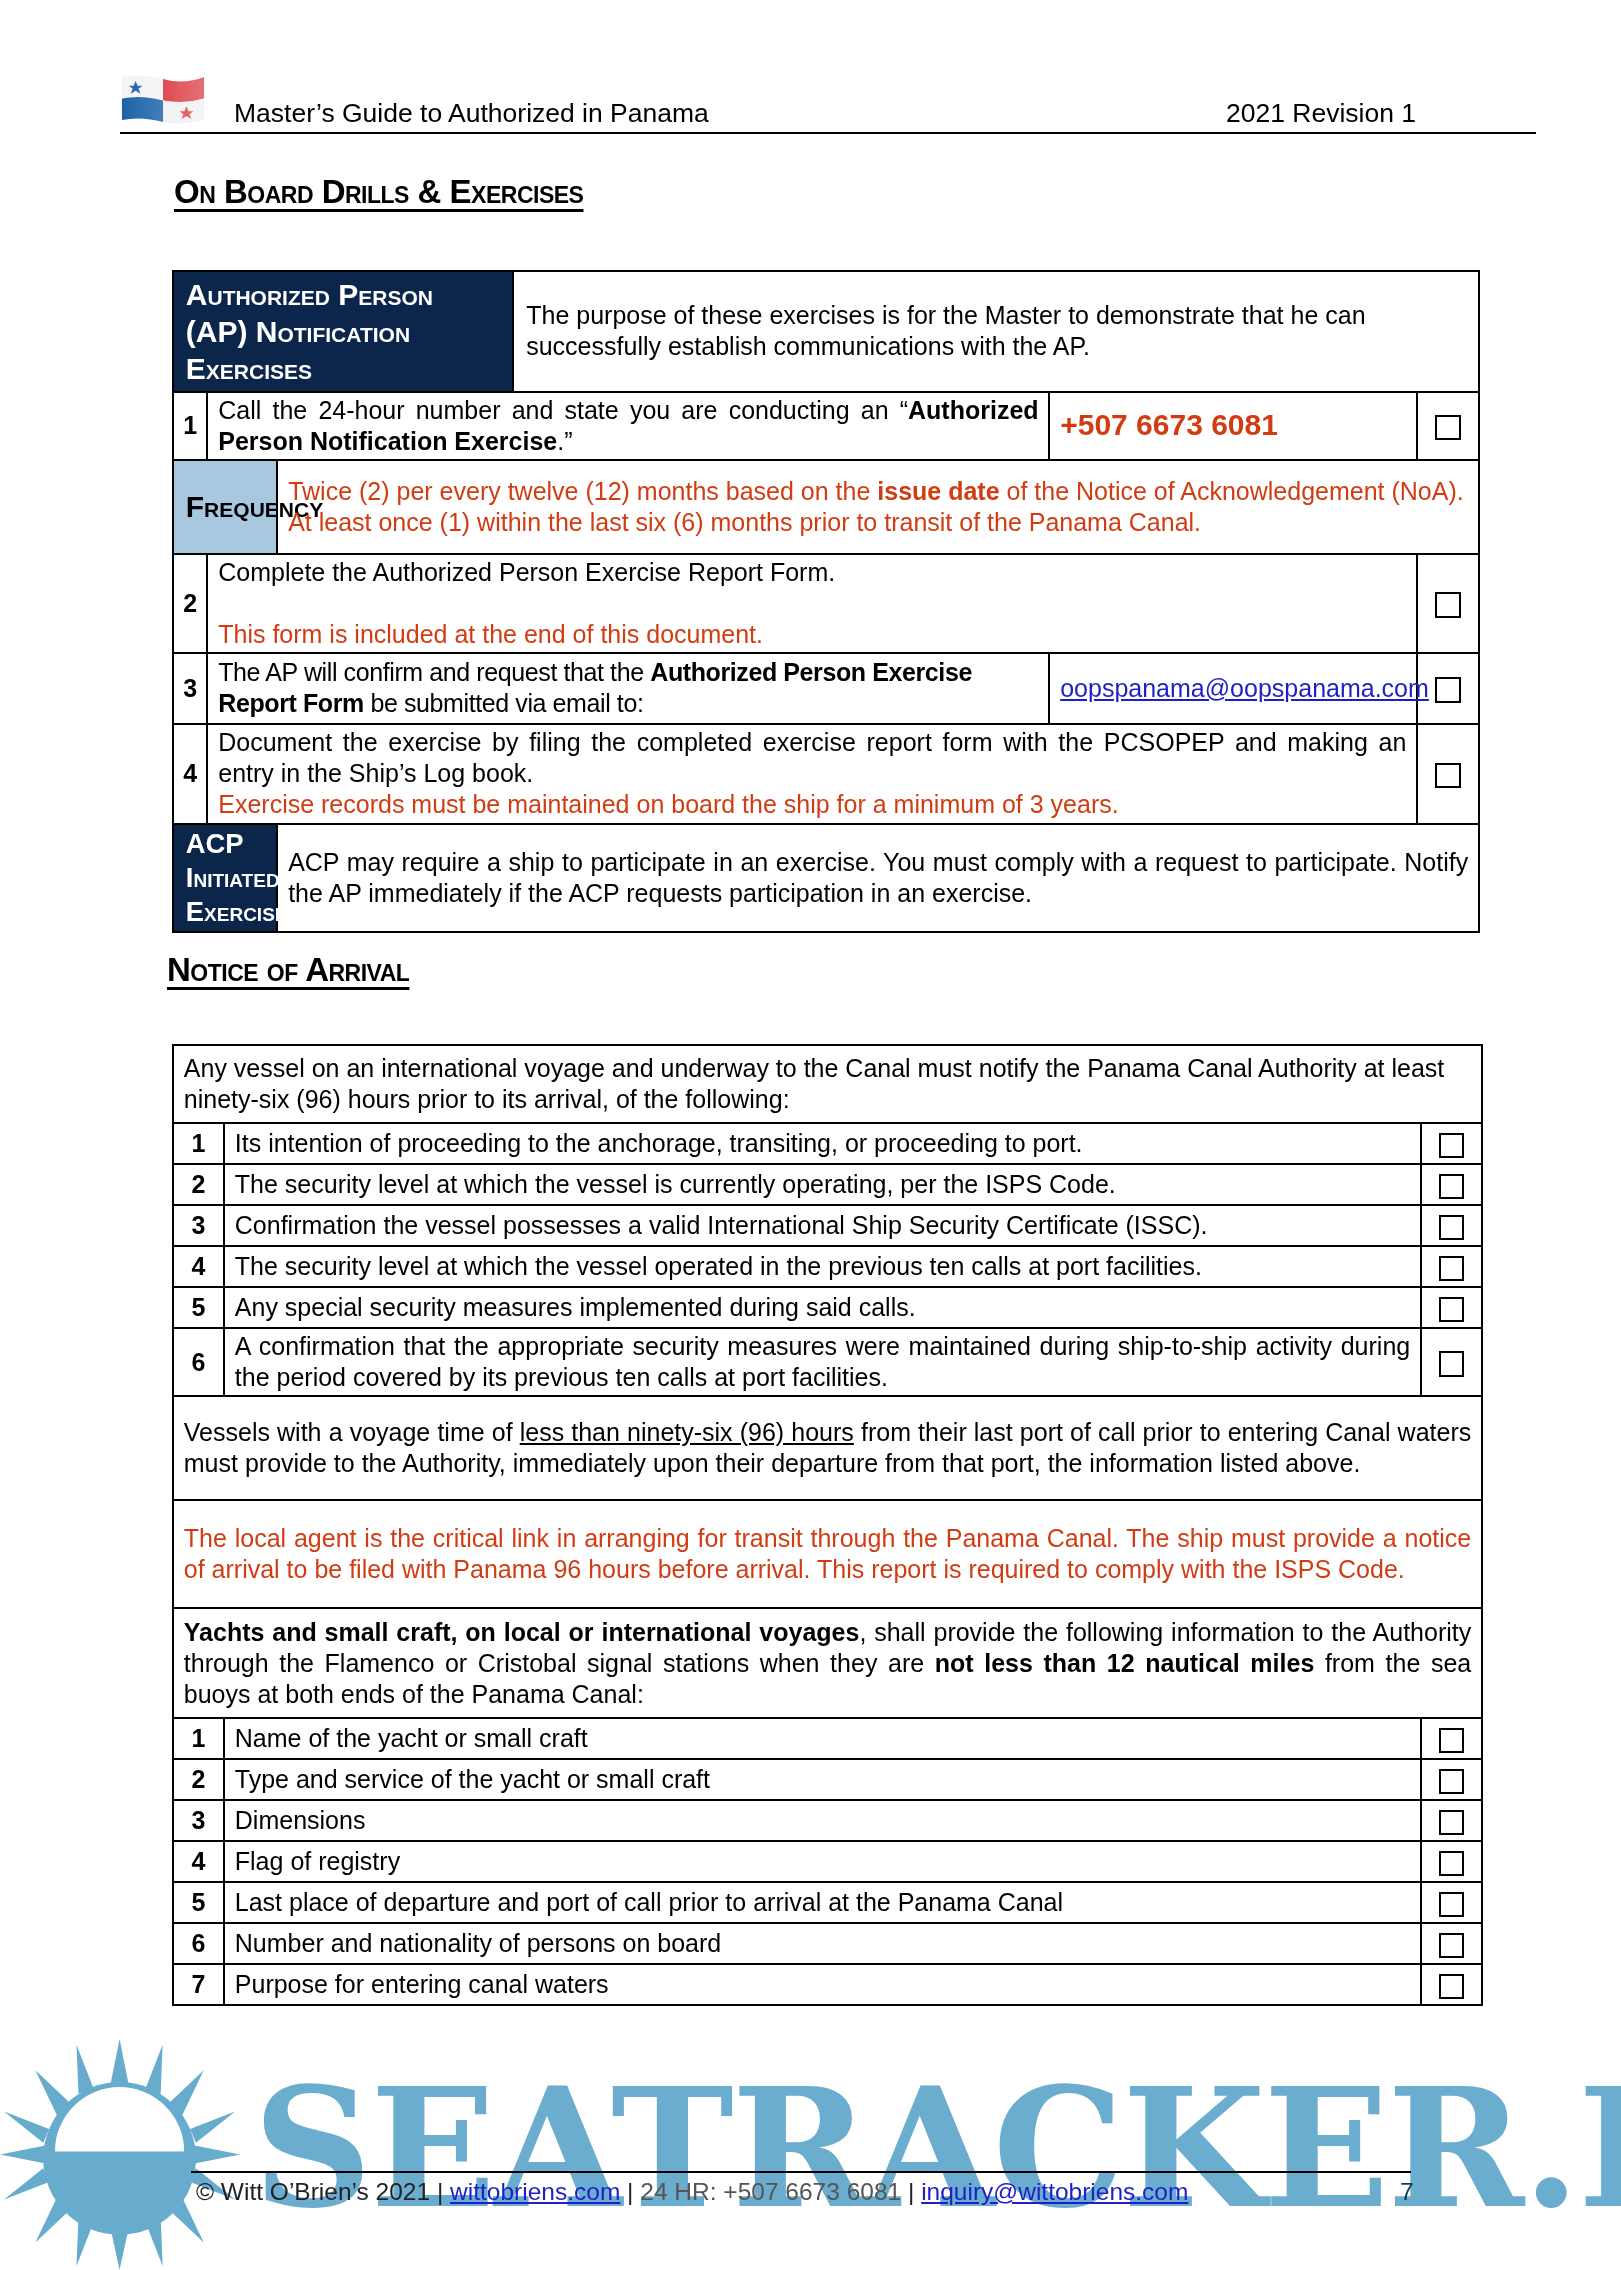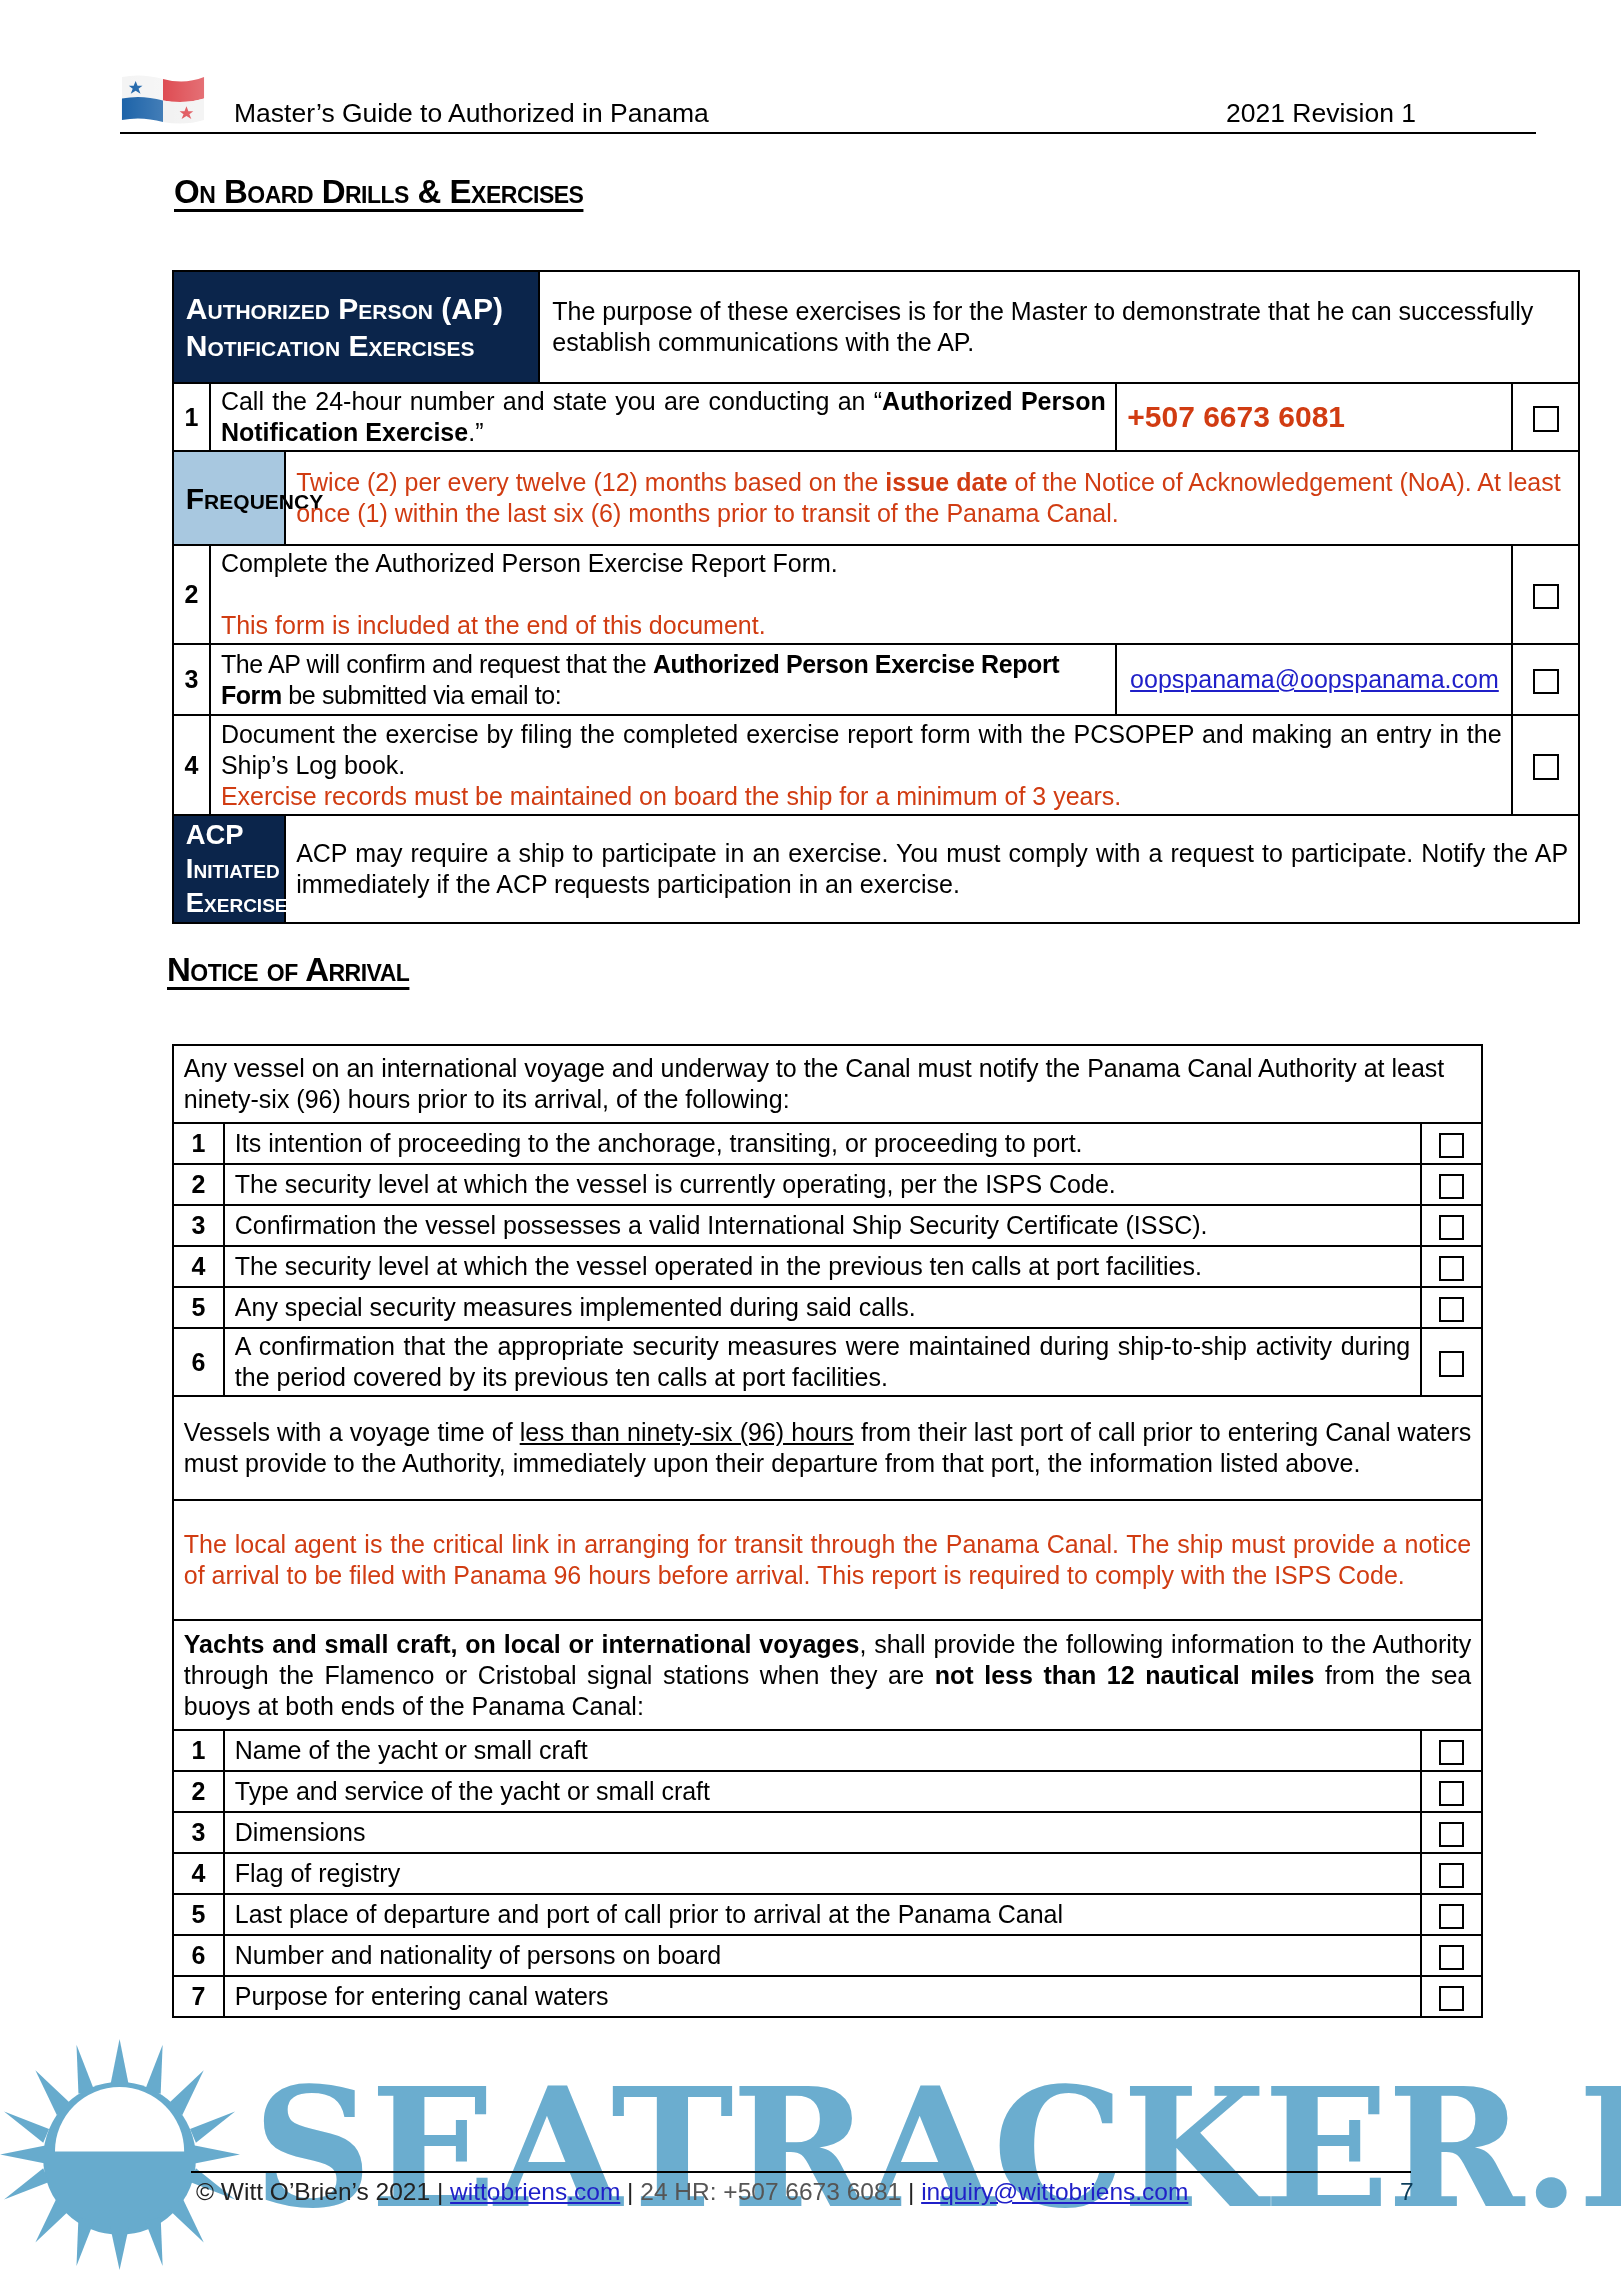--- a/index.html
+++ b/index.html
@@ -26,21 +26,21 @@
   .red { color: #d13c12; }
   .italic { }
   .justify { text-align: justify; text-align-last: left; }
   .dark-head { background: #0b254b; color: #fff; font-weight: bold; font-variant: small-caps; font-size: 30px; line-height: 37px; padding: 3.9px 11.8px; }
   .light-head { background: #a8c8e0; font-weight: bold; font-variant: small-caps; font-size: 30px; padding: 3.9px 11.8px; }
   .phone { color: #d13c12; font-weight: bold; font-size: 30px; }
   a.link { color: #1f1fc8; text-decoration: underline; }
   .u { text-decoration: underline; }
 
   
-  #t1 { left: 172px; top: 270px; width: 1408px; }
+  #t1 { left: 172px; top: 270px; width: 1308px; }
   
   #t2 { left: 172px; top: 1044px; width: 1308px; }
 
   
   .footer-rule { position: absolute; left: 191px; top: 2171px; width: 1220px; height: 2px; background: #000; }
   .footer { position: absolute; left: 196px; top: 2178px; font-size: 24.5px; color: #222; white-space: nowrap; }
   .footer .gray { color: #555; }
   .page-num { position: absolute; left: 1400px; top: 2178px; font-size: 24.5px; color: #0b3d5a; }
 
   
@@ -166,21 +166,21 @@
     <td class="cb-cell"><span class="cb"></span></td>
   </tr>
   <tr style="height:61px">
     <td class="num">6</td>
     <td class="justify">A confirmation that the appropriate security measures were maintained during ship-to-ship activity during the period covered by its previous ten calls at port facilities.</td>
     <td class="cb-cell"><span class="cb"></span></td>
   </tr>
   <tr style="height:104px">
     <td colspan="3" class="justify"><span>Vessels with a voyage time of </span><span class="u">less than ninety-six (96) hours</span><span> from their last port of call prior to entering Canal waters must provide to the Authority, immediately upon their departure from that port, the information listed above.</span></td>
   </tr>
-  <tr style="height:120px">
+  <tr style="height:108px">
     <td colspan="3" class="red italic justify">The local agent is the critical link in arranging for transit through the Panama Canal.  The ship must provide a notice of arrival to be filed with Panama 96 hours before arrival. This report is required to comply with the ISPS Code.</td>
   </tr>
   <tr style="height:110px">
     <td colspan="3" class="justify"><b class="italic">Yachts and small craft, on local or international voyages</b><span>, shall provide the following information to the Authority through the Flamenco or Cristobal signal stations when they are </span><b class="italic">not less than 12 nautical miles</b><span> from the sea buoys at both ends of the Panama Canal:</span></td>
   </tr>
   <tr style="height:41px">
     <td class="num">1</td>
     <td>Name of the yacht or small craft</td>
     <td class="cb-cell"><span class="cb"></span></td>
   </tr>

